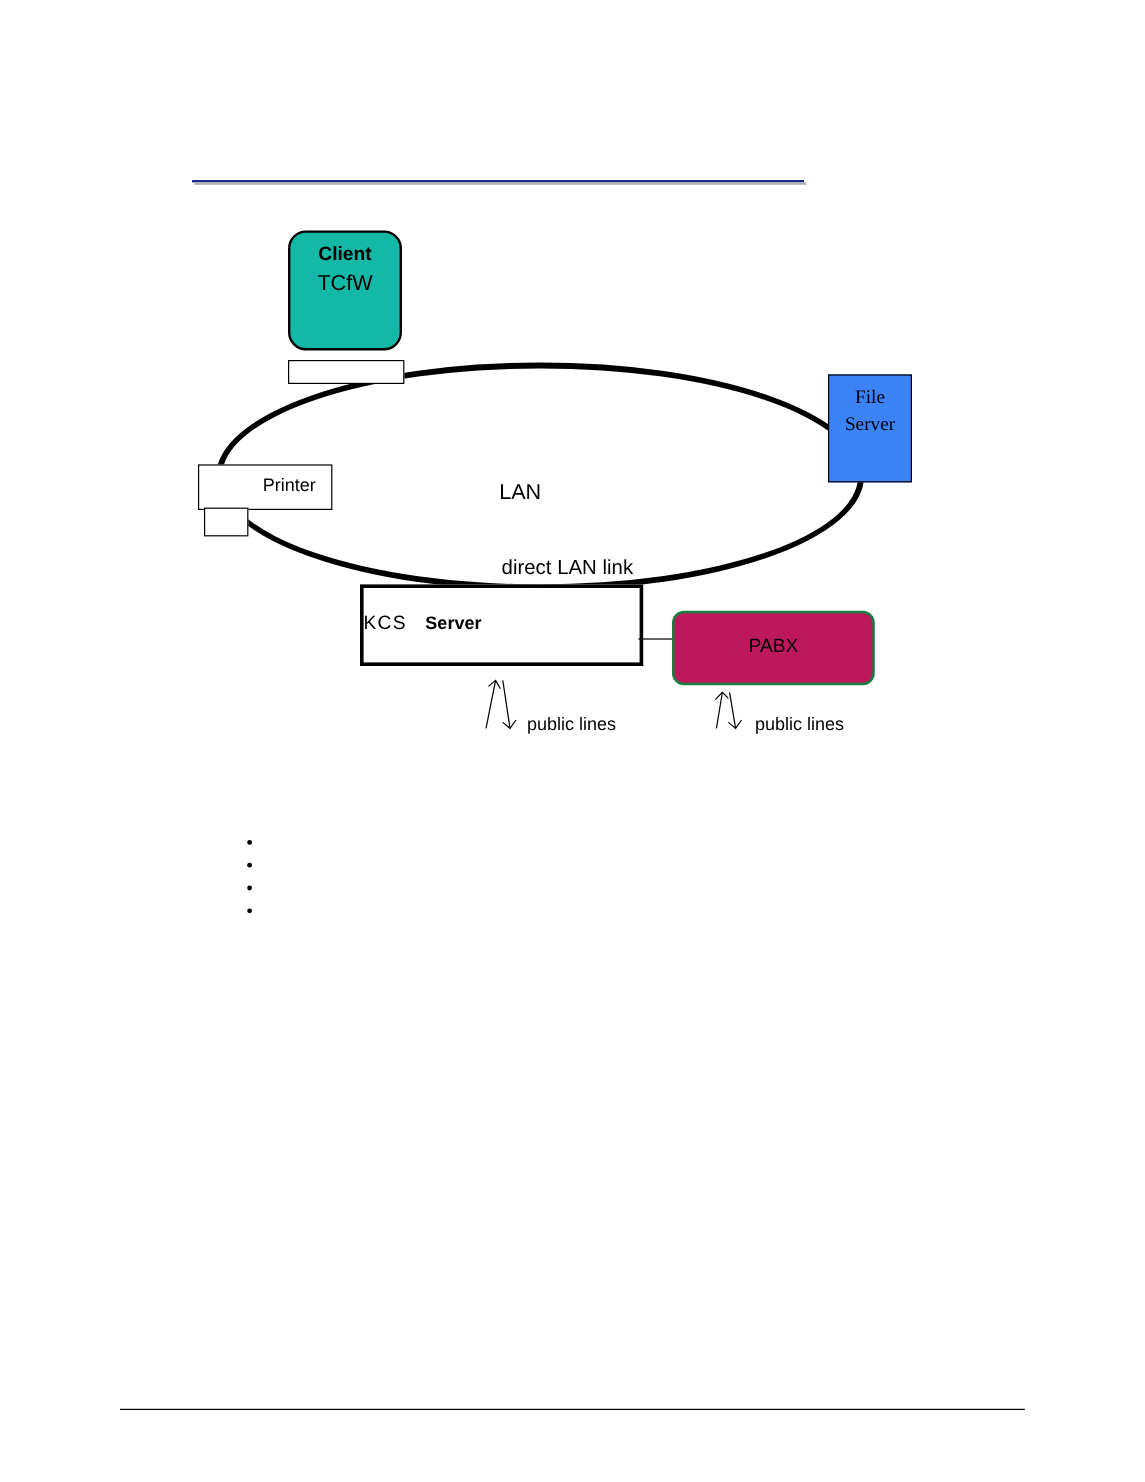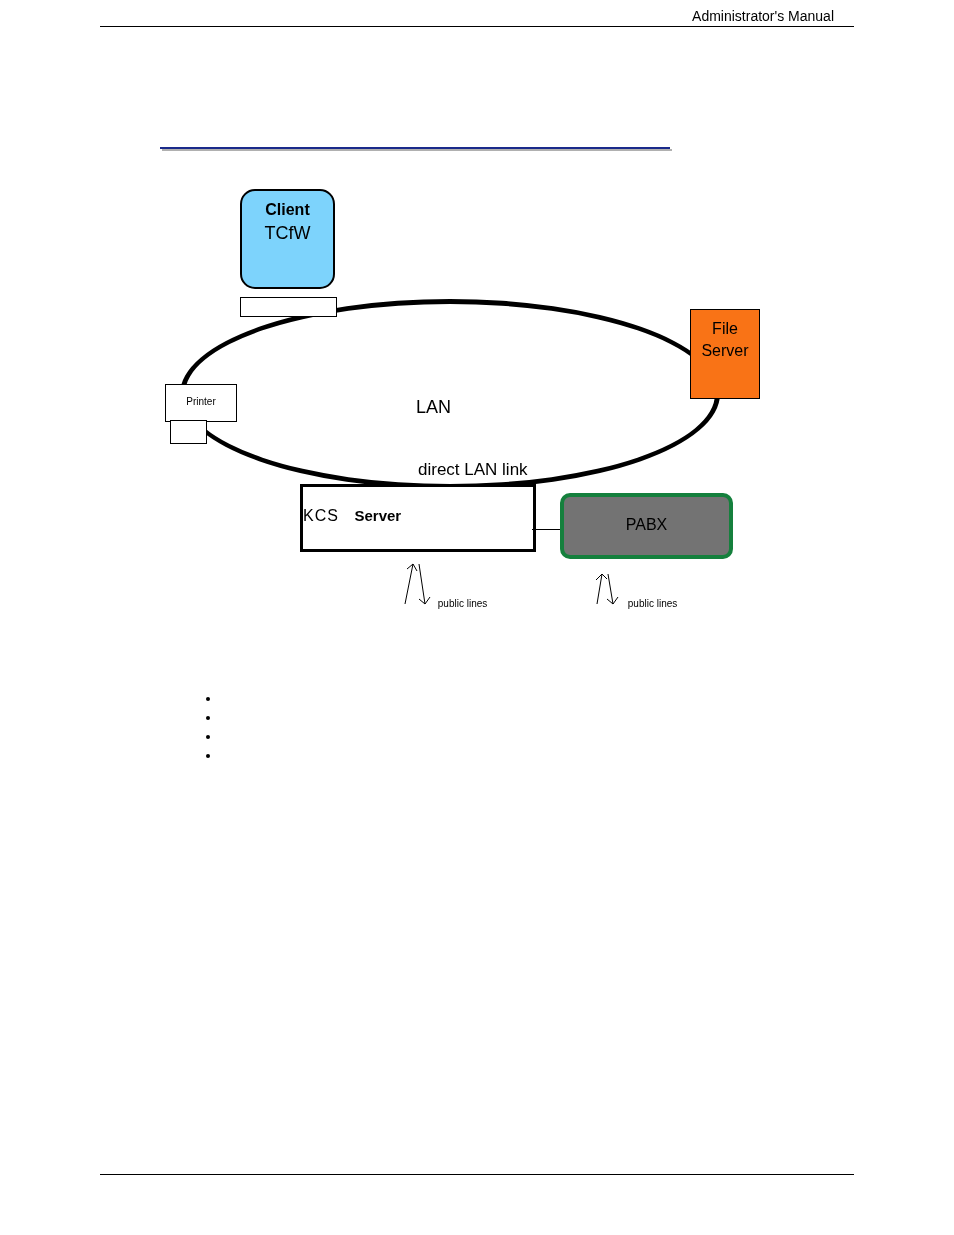--- a/index.html
+++ b/index.html
@@ -55,21 +55,21 @@
     border-radius: 50%;
   }
   .client-box {
     position: absolute;
     left: 60px;
     top: 0;
     width: 95px;
     height: 100px;
     border: 2px solid #000;
     border-radius: 15px;
-    background: #7dd3fc;
+    background: #14b8a6;
     text-align: center;
     padding-top: 10px;
     box-sizing: border-box;
     z-index: 2;
   }
   .client-label1 { font-weight: bold; font-size: 16px; }
   .client-label2 { font-size: 18px; margin-top: 4px; }
   .keyboard {
     position: absolute;
     left: 60px;
@@ -80,40 +80,42 @@
     background: #fff;
     z-index: 2;
   }
   .file-server {
     position: absolute;
     right: -20px;
     top: 120px;
     width: 70px;
     height: 90px;
     border: 1px solid #000;
-    background: #f97316;
+    background: #3b82f6;
     text-align: center;
     font-size: 16px;
     padding-top: 8px;
     box-sizing: border-box;
     z-index: 2;
     line-height: 1.4;
+    font-family: Liberation Serif, serif;
   }
   .printer-box {
     position: absolute;
     left: -15px;
     top: 195px;
     width: 70px;
     height: 36px;
     border: 1px solid #000;
     background: #fff;
     text-align: center;
-    font-size: 10px;
+    font-size: 15px;
     line-height: 34px;
     z-index: 2;
+    padding-left: 40px;
   }
   .printer-tray {
     position: absolute;
     left: -10px;
     top: 231px;
     width: 35px;
     height: 22px;
     border: 1px solid #000;
     background: #fff;
     z-index: 2;
@@ -140,40 +142,40 @@
     border: 3px solid #000;
     background: #fff;
     text-align: left;
     line-height: 58px;
   }
   .kcs-text { font-size: 16px; letter-spacing: 1px; }
   .kcs-bold { font-weight: bold; font-size: 15px; }
   .pabx-box {
     position: absolute;
     left: 380px;
-    top: 304px;
+    top: 317px;
     width: 165px;
     height: 58px;
-    border: 4px solid #15803d;
+    border: 2px solid #15803d;
     border-radius: 10px;
-    background: #737373;
+    background: #be185d;
     text-align: center;
     line-height: 56px;
     font-size: 16px;
   }
   .connector-h {
     position: absolute;
     left: 352px;
     top: 340px;
     width: 28px;
     border-top: 1px solid #000;
   }
   .arrow-group {
     position: absolute;
-    font-size: 10px;
+    font-size: 15px;
   }
   .arrow-svg {
     display: inline-block;
     vertical-align: middle;
   }
   .bullets {
     margin: 20px 0 0 120px;
     padding: 0;
     list-style: disc;
   }
@@ -189,21 +191,20 @@
     right: 100px;
     bottom: 60px;
     border-top: 1px solid #000;
   }
 </style>
 </head>
 <body>
 
 <div class="page">
 
-  <div class="header-text">Administrator's Manual</div>
 
   <div class="divider"></div>
 
   <div class="diagram-container">
     <div class="ellipse"></div>
 
     <div class="client-box">
       <div class="client-label1">Client</div>
       <div class="client-label2">TCfW</div>
     </div>

